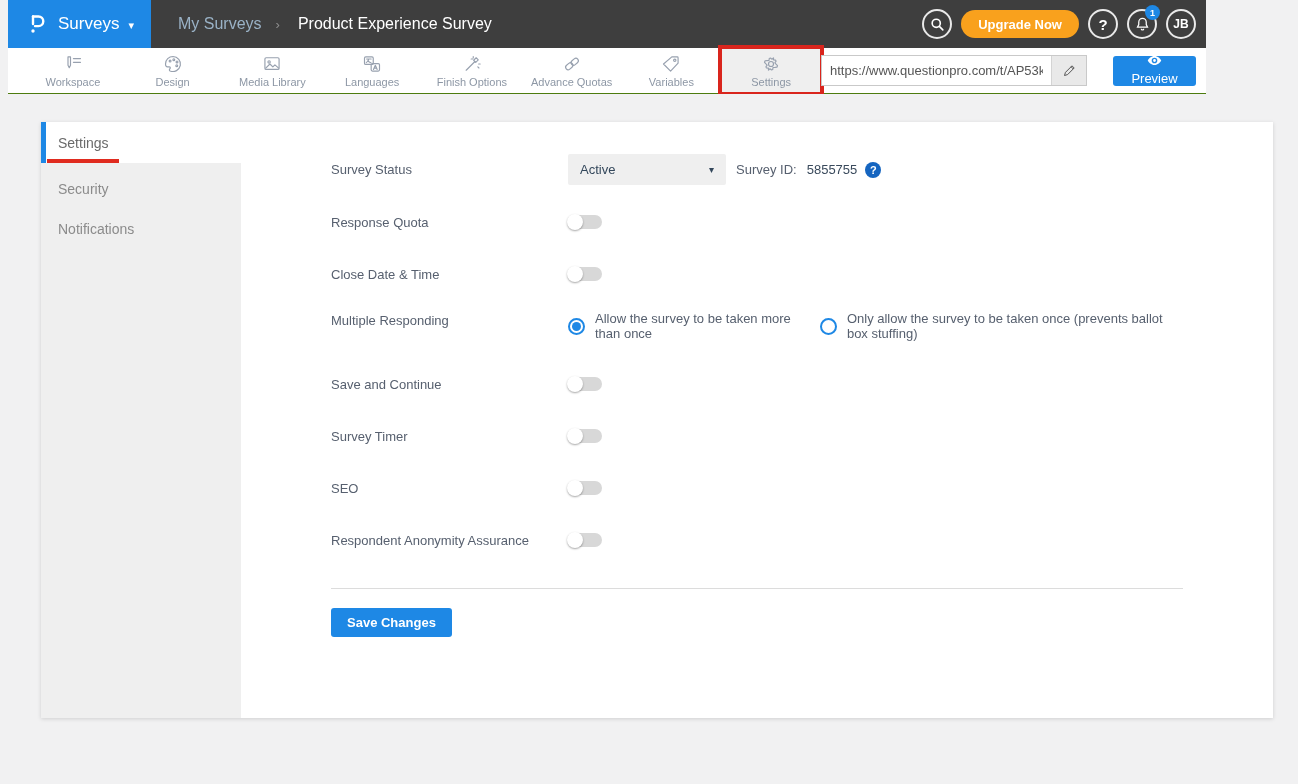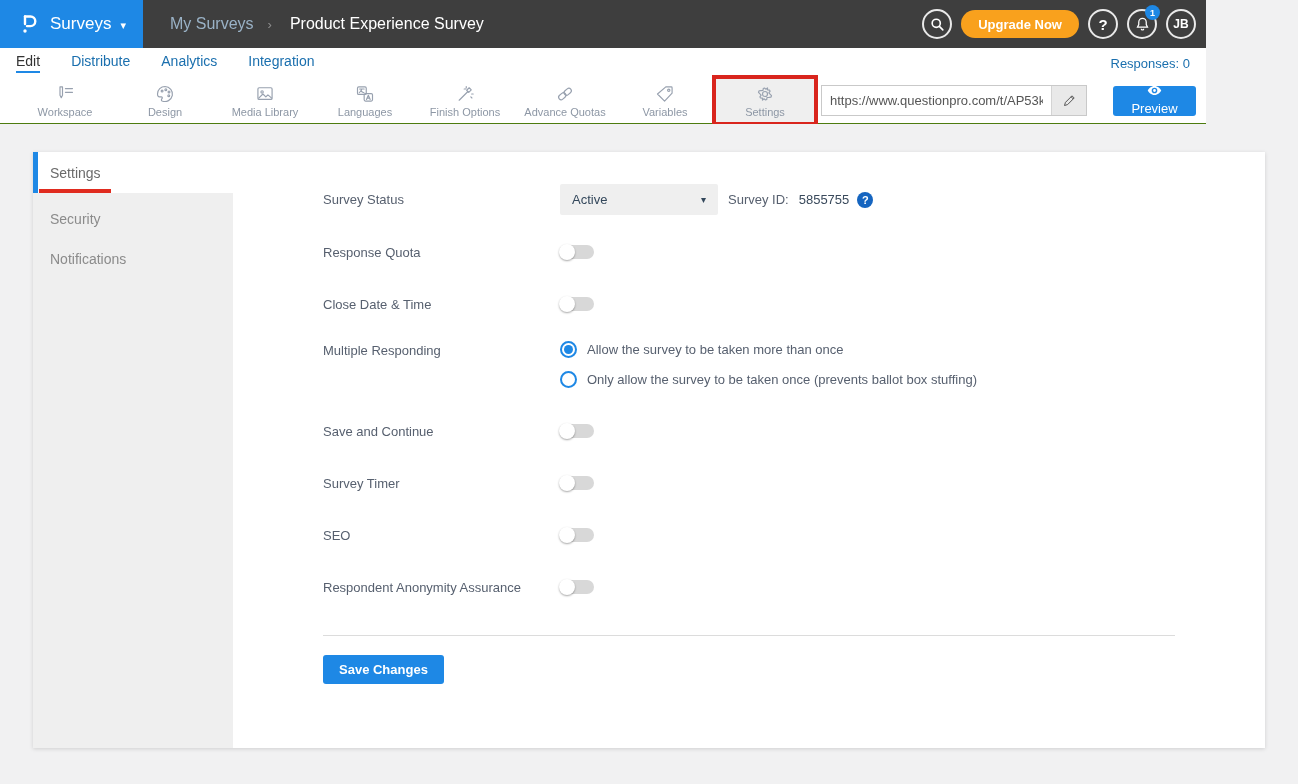--- a/index.html
+++ b/index.html
@@ -1,18 +1,18 @@
 <!DOCTYPE html>
 <html><head>
 <meta charset="utf-8">
 <style>
   * { margin:0; padding:0; box-sizing:border-box; }
   html,body { width:1298px; height:784px; overflow:hidden; }
   body { font-family:"Liberation Sans", sans-serif; background:#f1f1f2; }
-  .app { width:1206px; height:784px; display:flex; flex-direction:column; }
+  .app { width:1206px; height:784px; display:flex; flex-direction:column;padding-left:8px; }
 
   
   .topbar { height:48px; background:#3e3e3e; display:flex; align-items:center; flex:0 0 auto; }
   .logo-box { width:143px; height:48px; background:#1e88e5; display:flex; align-items:center; justify-content:center; gap:9px; cursor:pointer; }
   .logo-mark { width:24px; height:24px; }
   .logo-box .product { color:#fff; font-size:17px; }
   .logo-box .caret { color:#fff; font-size:11px; margin-top:2px; }
   .breadcrumb { display:flex; align-items:center; margin-left:27px; gap:14px; }
   .crumb-parent { color:#9ab2c6; font-size:16px; cursor:pointer; }
   .crumb-sep { color:#8d8d8d; font-size:13px; }
@@ -62,21 +62,21 @@
   .select { width:158px; height:31px; background:#efefef; border-radius:2px; display:flex; align-items:center; padding:0 12px; font-size:13px; color:#33475b; cursor:pointer; justify-content:space-between; }
   .select .sel-caret { font-size:10px; color:#33475b; }
   .survey-id-wrap { display:flex; align-items:center; margin-left:10px; gap:10px; }
   .survey-id-label, .survey-id-value { font-size:13px; color:#57606f; }
   .survey-id-value { color:#3a4a5c; }
   .help-dot { width:16px; height:16px; border-radius:50%; background:#1565c0; color:#fff; font-size:11px; font-weight:bold; display:flex; align-items:center; justify-content:center; margin-left:8px; cursor:pointer; }
 
   .toggle { width:34px; height:14px; background:#d8d8d8; border-radius:7px; position:relative; cursor:pointer; }
   .toggle .knob { position:absolute; left:-1px; top:-1px; width:16px; height:16px; background:#fff; border-radius:50%; box-shadow:0 1px 2px rgba(0,0,0,0.35); }
 
-  .radio-group { display:flex; flex-direction:column; gap:13px; }
+  .radio-group { display:flex; flex-direction:row; gap:5px; }
   .radio-row { display:flex; align-items:center; gap:10px; cursor:pointer; }
   .radio { width:17px; height:17px; border:2px solid #1e88e5; border-radius:50%; flex:0 0 auto; display:flex; align-items:center; justify-content:center; }
   .radio.checked::after { content:""; width:9px; height:9px; background:#1e88e5; border-radius:50%; }
   .radio-label { font-size:13px; color:#57606f; }
   .row.radios { align-items:flex-start; margin-bottom:28px; }
   .row.radios .row-label { margin-top:2px; }
 
   .divider { border-top:1px solid #dcdcdc; margin:33px 0 19px 0; }
   .save-btn { height:29px; padding:0 16px; background:#1e88e5; color:#fff; border:none; border-radius:3px; font-size:13px; font-weight:bold; cursor:pointer; font-family:"Liberation Sans",sans-serif; }
 </style>
@@ -117,29 +117,20 @@
           <path d="M10 19.5a2 2 0 0 0 4 0" fill="none" stroke="#fff" stroke-width="2"></path>
         </svg>
         <span class="badge">1</span>
       </div>
       <div class="circle-btn" style="font-size:12px;">
         <span>JB</span>
       </div>
     </div>
   </div>
 
-  <div class="subnav">
-    <div class="tabs">
-      <span class="tab active">Edit</span>
-      <span class="tab">Distribute</span>
-      <span class="tab">Analytics</span>
-      <span class="tab">Integration</span>
-    </div>
-    <span class="responses">Responses: 0</span>
-  </div>
 
   <div class="toolbar">
 
     <div class="tool-item">
       <svg viewBox="0 0 24 24">
         <path d="M6 3.5v10l1.5 3 1.5-3v-10z"></path>
           <path d="M12.5 5.5H21M12.5 10H21"></path>
       </svg>
       <span class="tool-label">Workspace</span>
     </div>

